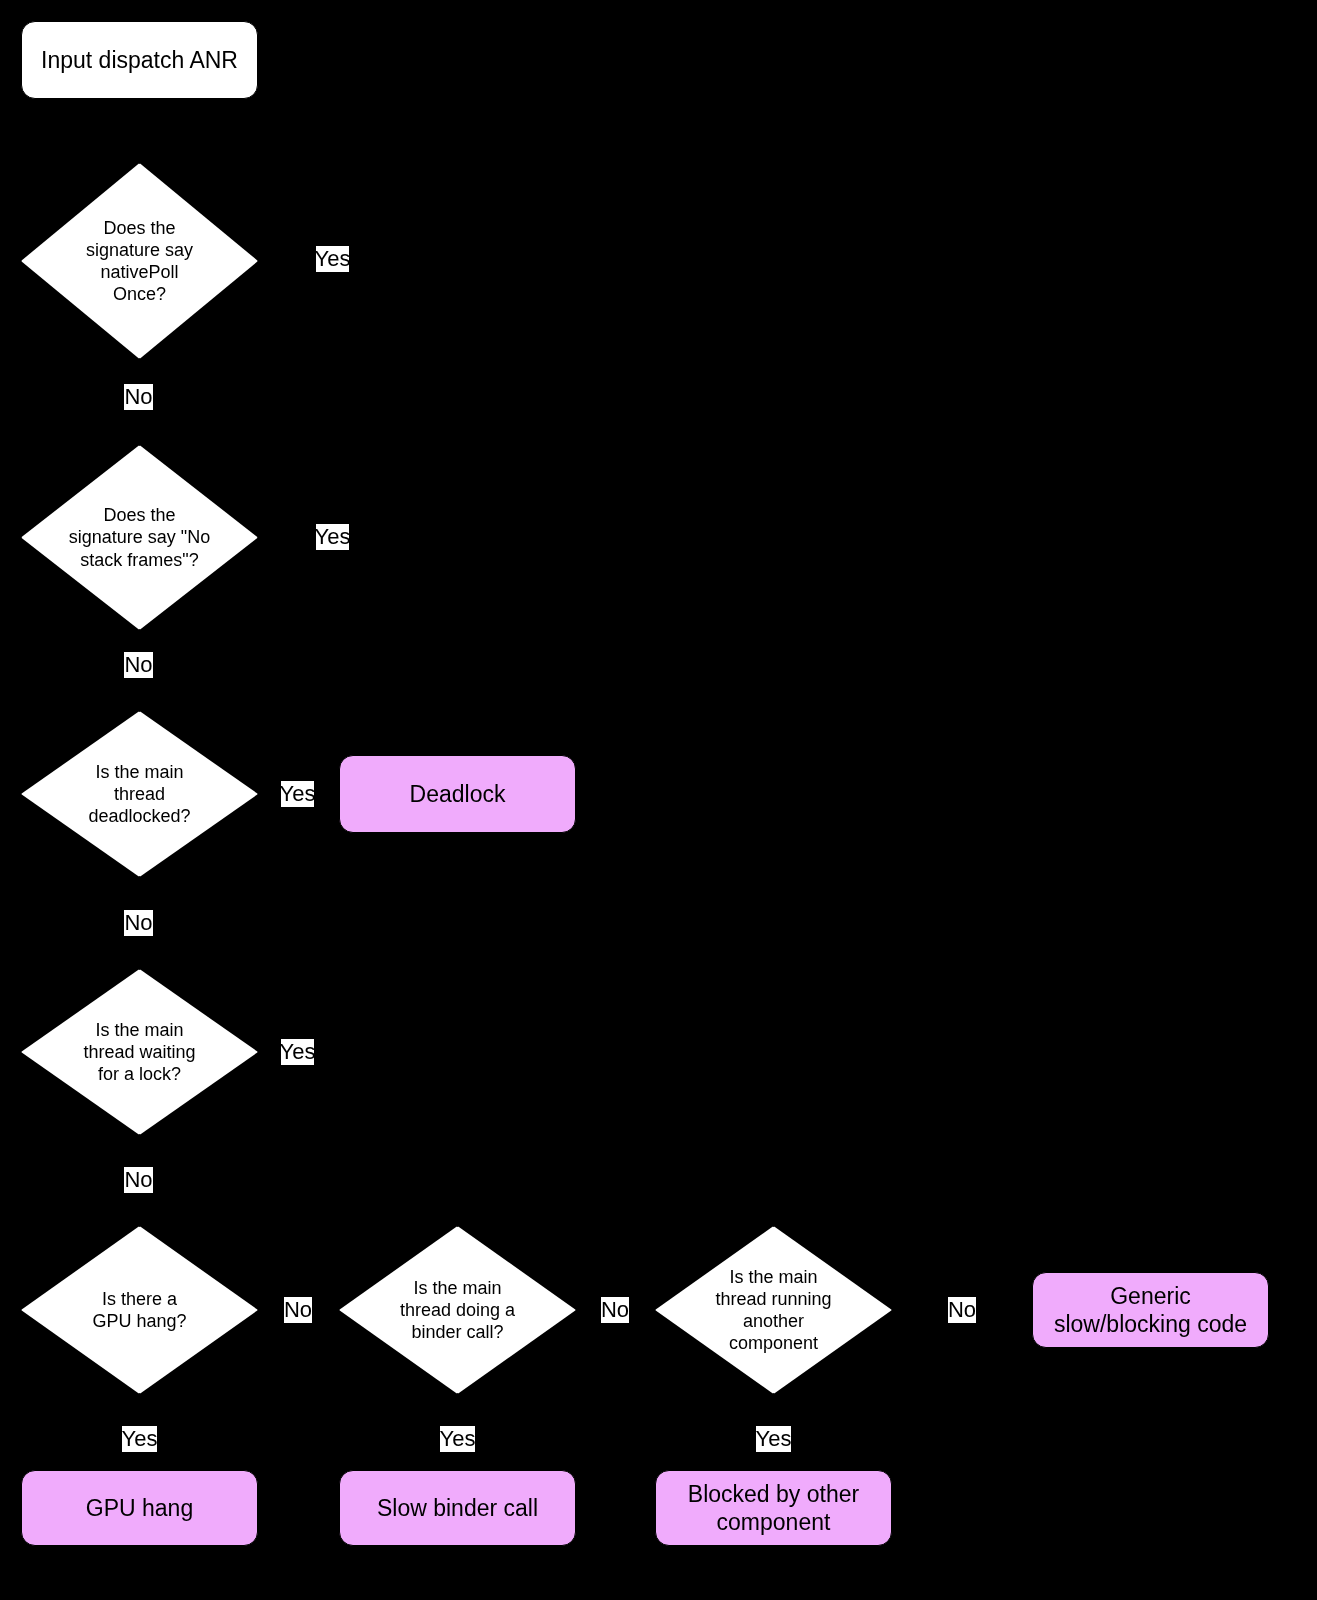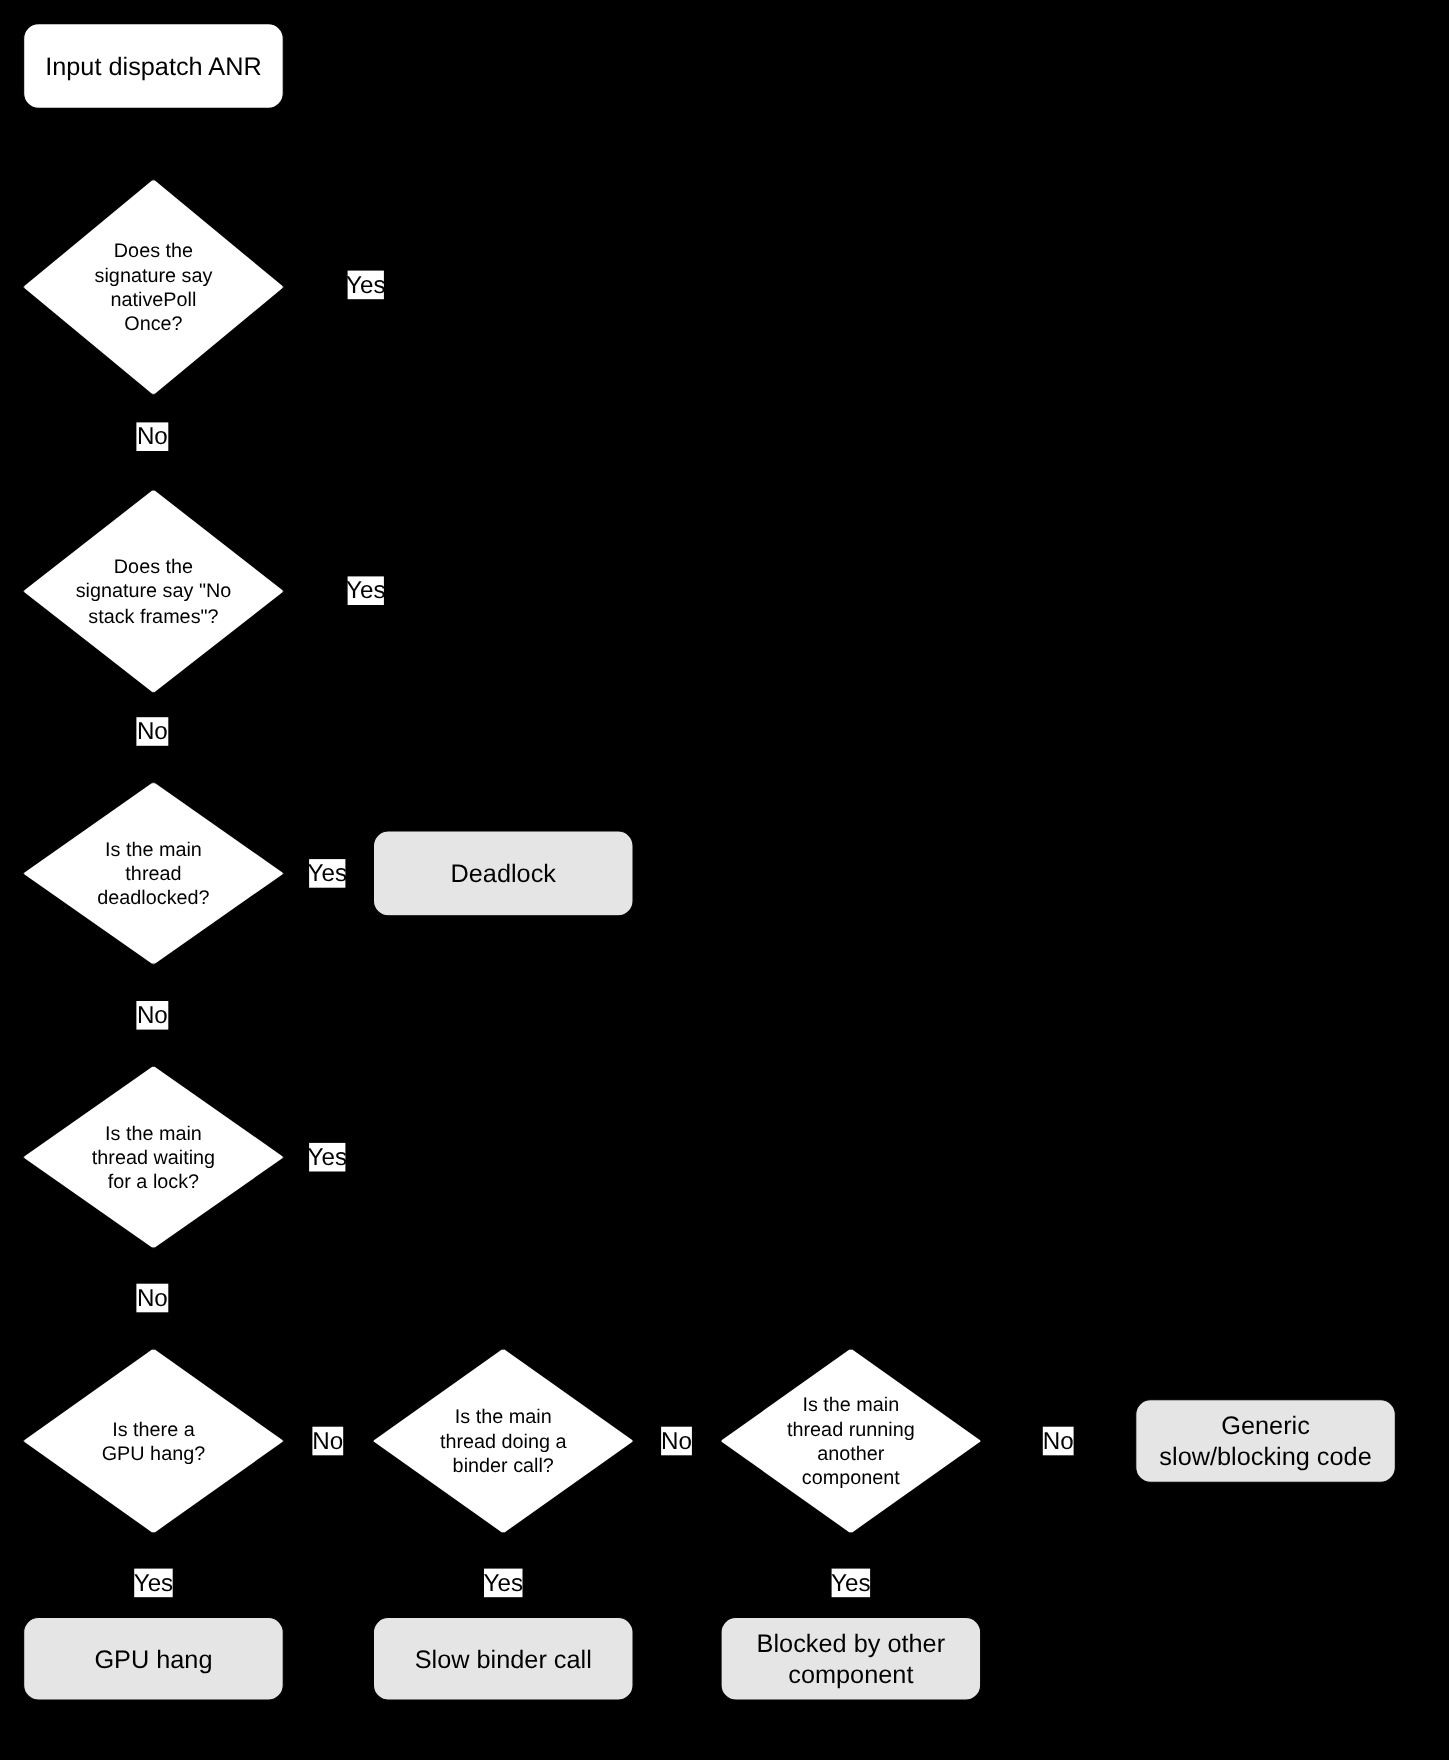--- a/index.html
+++ b/index.html
@@ -28,21 +28,21 @@
     justify-content: center;
     text-align: center;
     color: #000000;
     font-size: 23px;
     line-height: 1.22;
     padding: 4px 10px;
     white-space: pre-line;
   }
   .node-box.start  { background: #ffffff; }
   .node-box.bad    { background: #f8cecc; }
-  .node-box.result { background: #e5e5e5; }
+  .node-box.result { background: #f0abfc; }
 
   
   .decision {
     position: absolute;
     display: flex;
     align-items: center;
     justify-content: center;
   }
   .decision .dia-shape {
     position: absolute;

